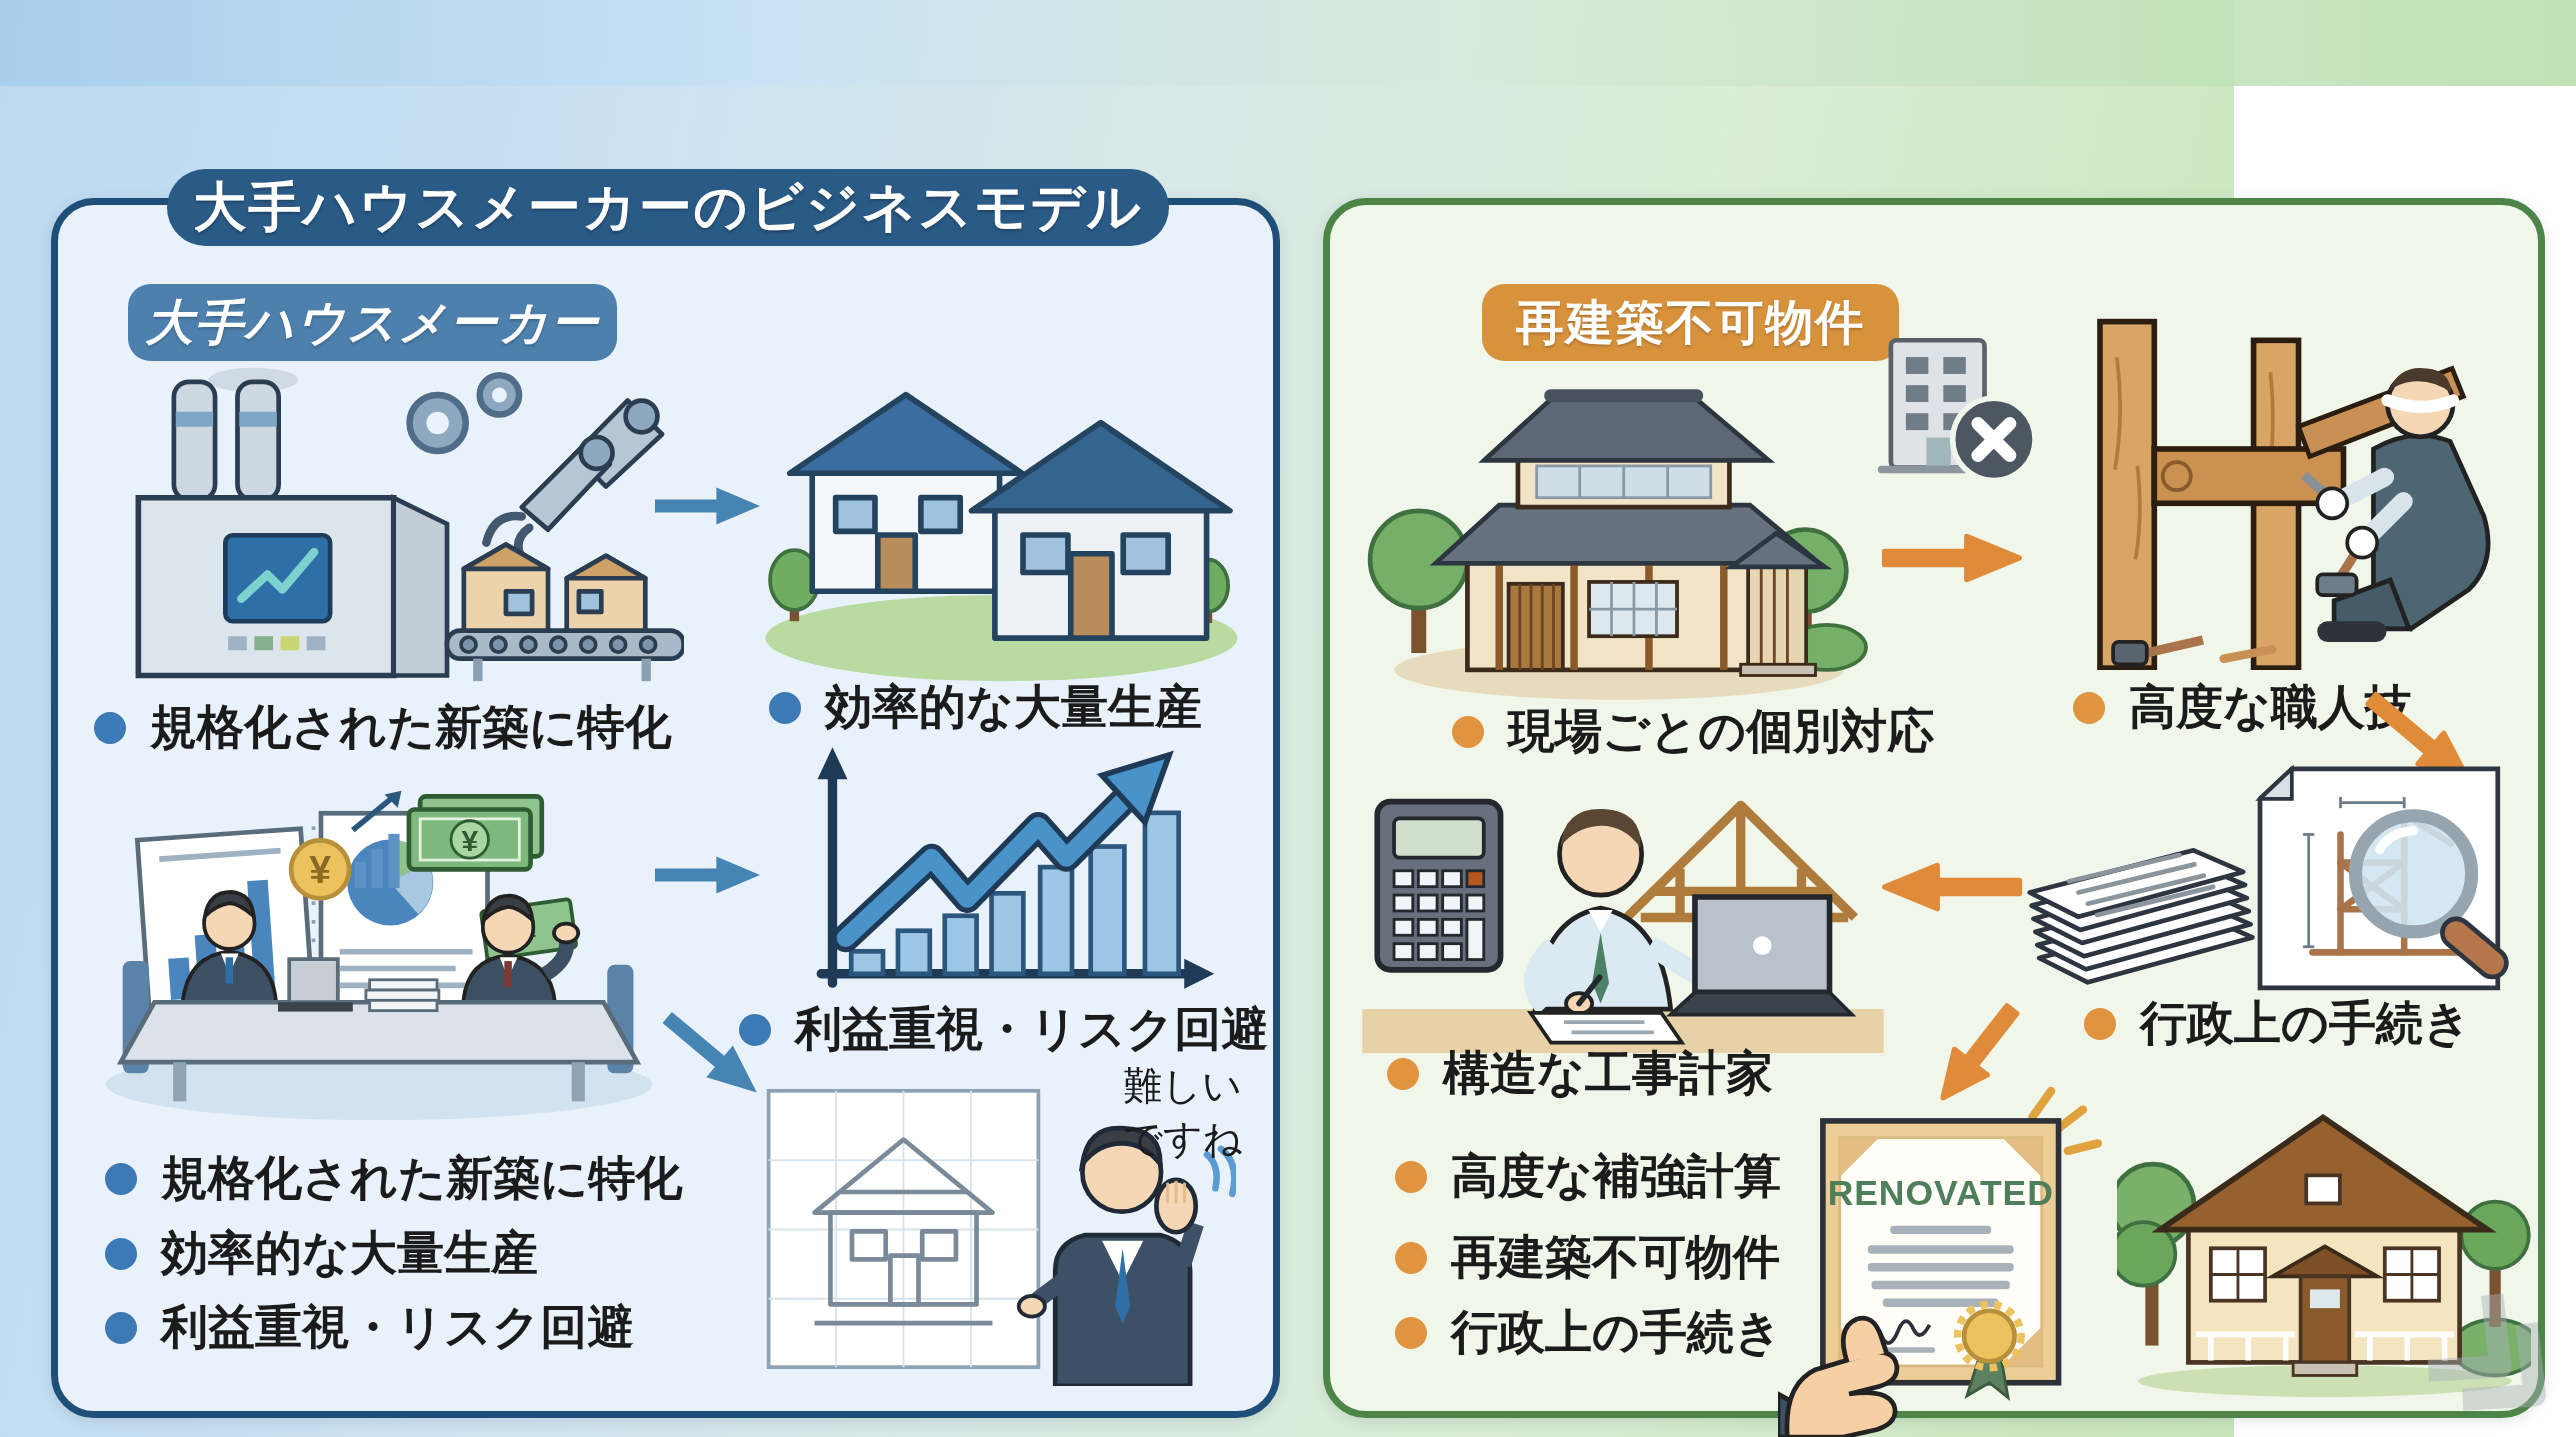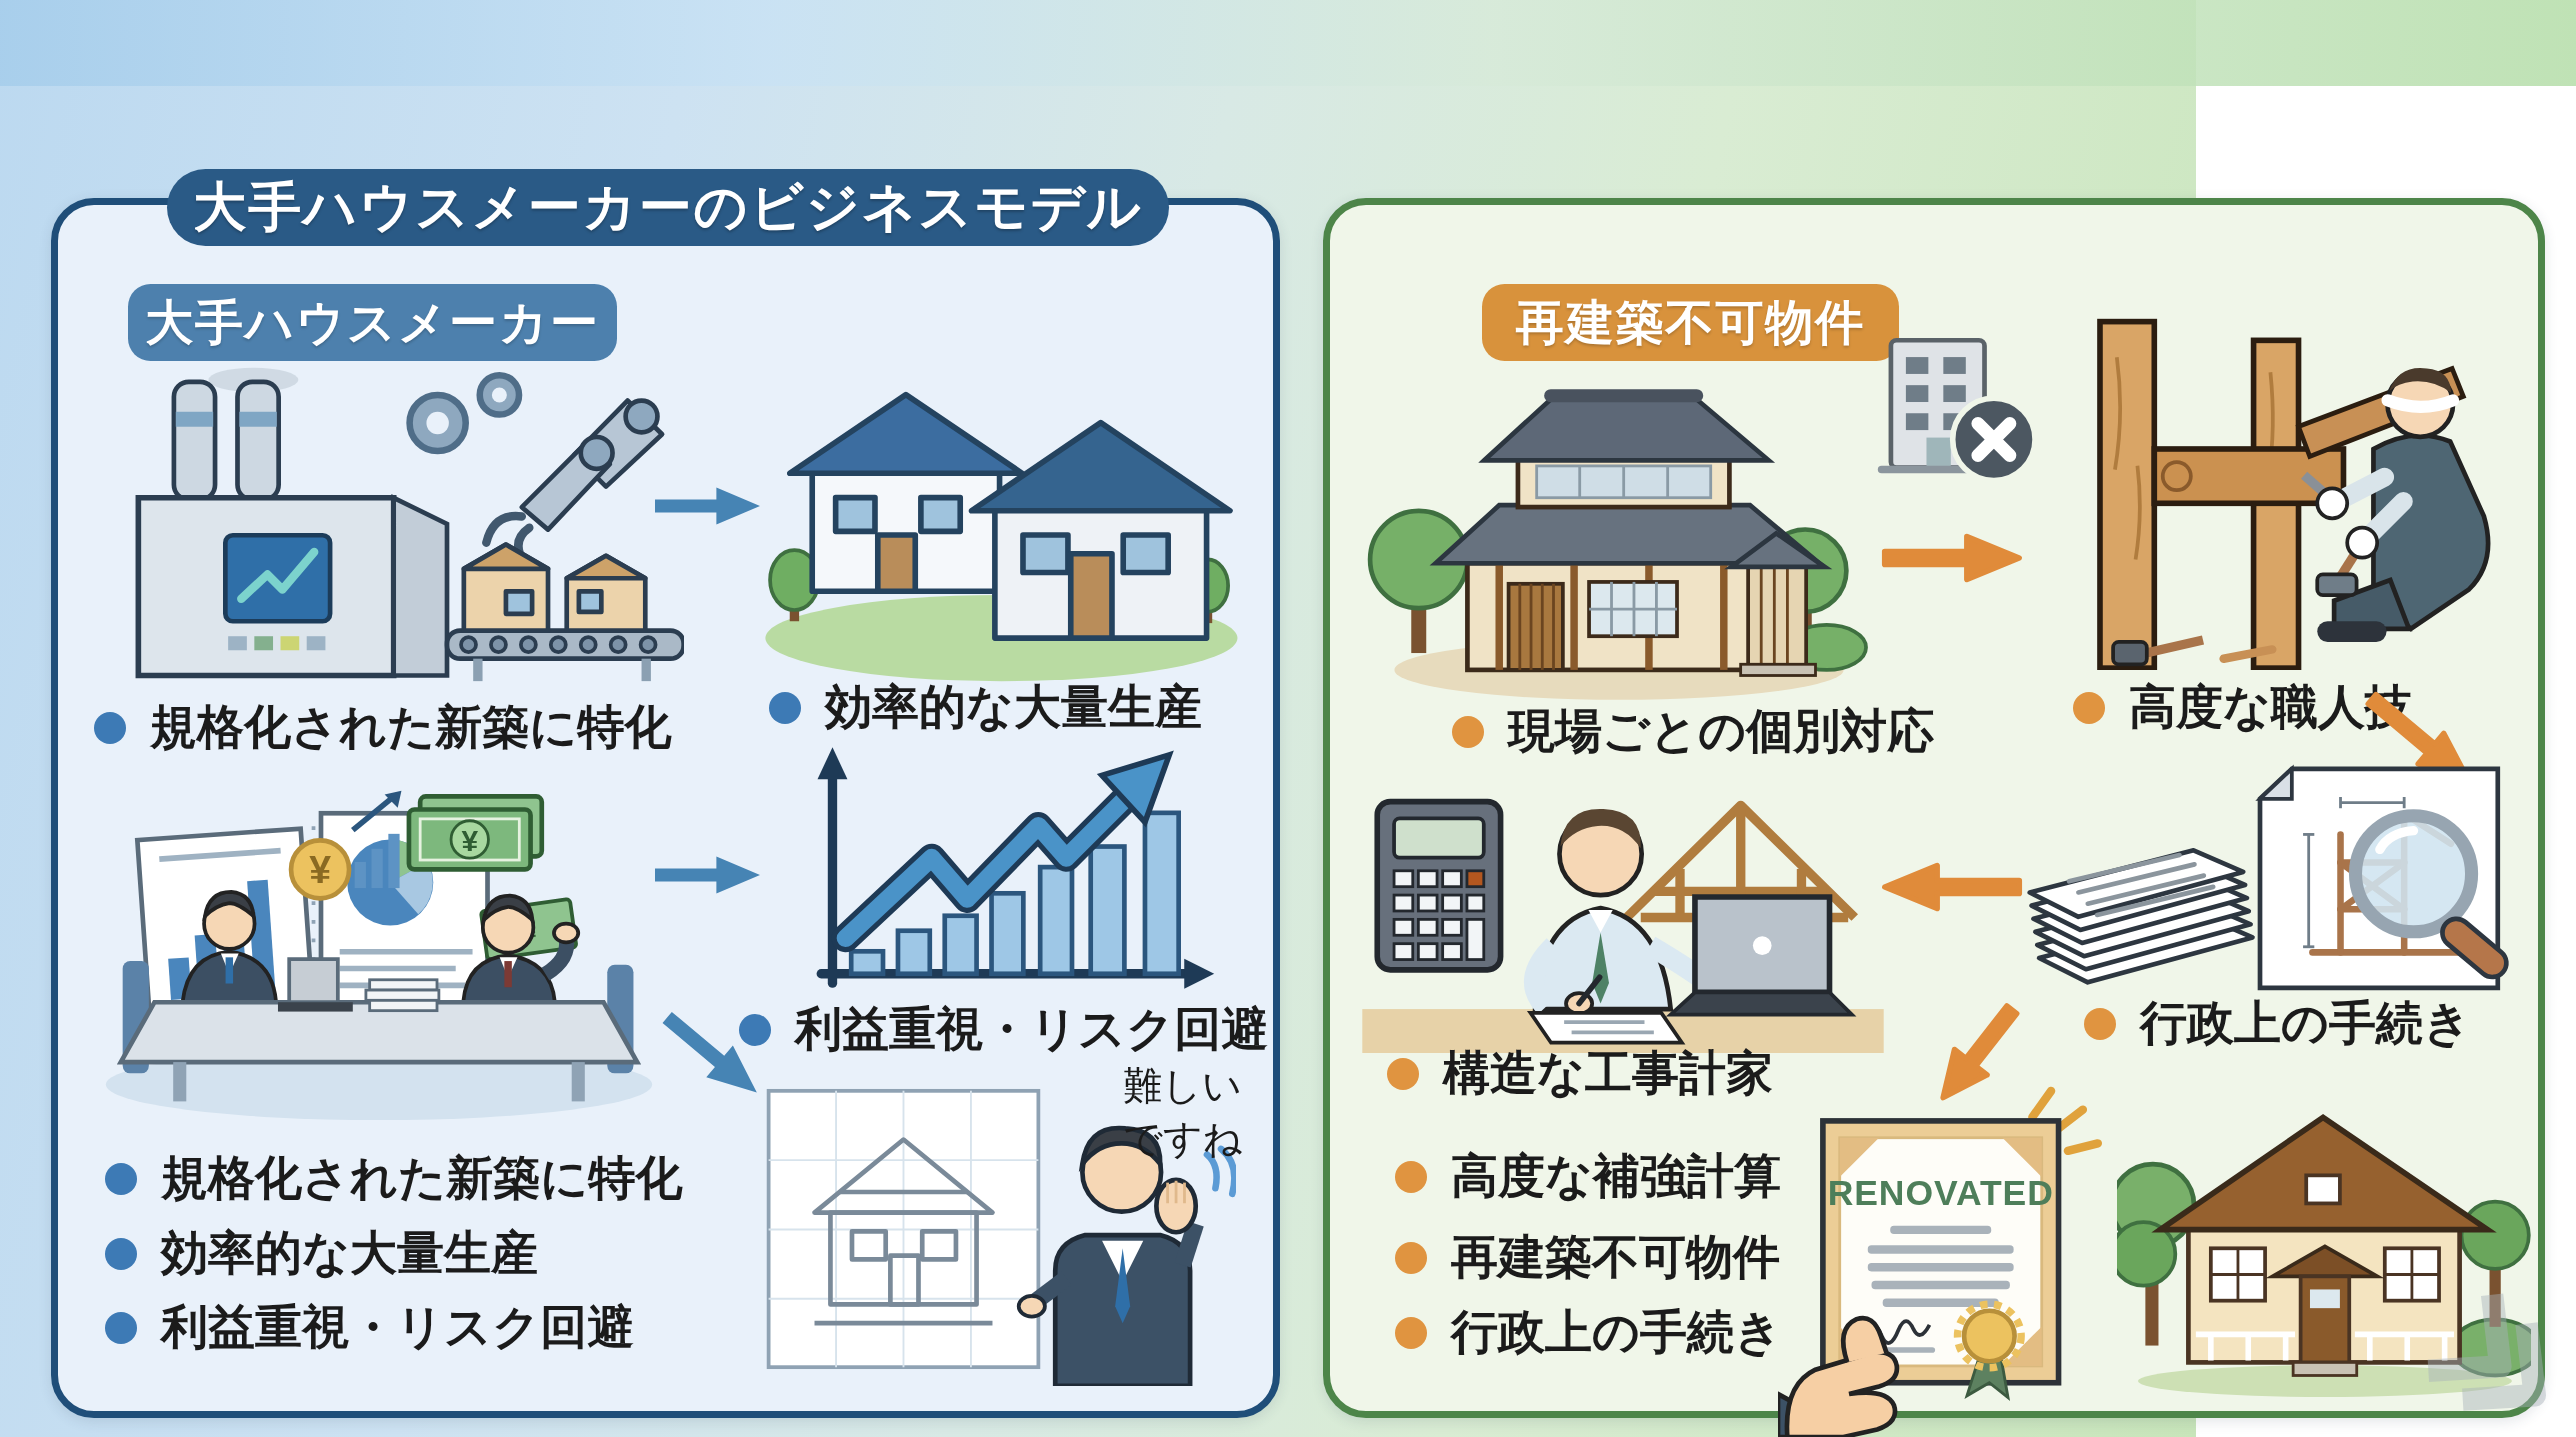--- a/index.html
+++ b/index.html
@@ -1,31 +1,31 @@
 <!DOCTYPE html>
 <html style="font-size:15px"><head>
 <meta charset="utf-8">
 <style>
   html,body{margin:0;padding:0;}
   body{width:2576px;height:1438px;overflow:hidden;font-family:"Liberation Sans","DejaVu Sans",sans-serif;}
   .canvas{position:relative;width:2196px;height:1438px;
-    background:linear-gradient(102deg,#bcd9f0 0%,#cde2f2 28%,#d8e9e5 50%,#d9ecd3 70%,#c8e5ba 100%);}
+    background:linear-gradient(102deg,#bcd9f0 0%,#cde2f2 28%,#d8e9e5 50%,#d9ecd3 70%,#c8e5ba 100%);padding-left:38px;}
   .abs{position:absolute;}
   .top-band{left:0;top:0;width:2576px;height:86px;
     background:linear-gradient(90deg,#a5cdeb 0%,#c9e2f4 30%,#d7ead9 58%,#b4dda8 100%);opacity:.85;}
   .panel{border-radius:43px;box-shadow:0 3.7px 13px rgba(40,60,80,.12);}
   .panel-left{left:51px;top:198px;width:1215px;height:1206px;background:#e9f1fa;border:7.5px solid #1f4e79;}
   .panel-right{left:1323px;top:198px;width:1208px;height:1206px;background:#f0f6e9;border:7.5px solid #4d8549;}
   .pill{display:flex;align-items:center;justify-content:center;color:#fff;font-weight:bold;
     border-radius:41px;letter-spacing:1.9px;text-shadow:0 1.9px 2.8px rgba(0,0,0,.25);}
   .title-left{left:167px;top:169px;width:1002px;height:77px;background:#2a5a86;font-size:53px;}
   .title-right{left:1458px;top:169px;width:938px;height:77px;background:#4d8549;font-size:53px;}
   .badge{display:flex;align-items:center;justify-content:center;color:#fff;font-weight:bold;
     border-radius:22.5px;font-size:48px;letter-spacing:1.9px;text-shadow:0 1.9px 2.8px rgba(0,0,0,.2);}
-  .badge-left{left:128px;top:284px;width:489px;height:77px;background:#4d80ad;}
+  .badge-left{left:128px;top:284px;width:489px;height:77px;background:#4d80ad;font-style:italic;}
   .badge-right{left:1482px;top:284px;width:417px;height:77px;background:#d8923c;}
   .bullet{position:absolute;display:flex;align-items:center;gap:24px;font-weight:bold;
     font-size:47px;color:#1b1b1b;white-space:nowrap;}
   .bullet .dot{width:32px;height:32px;border-radius:50%;flex:none;}
   .b-blue .dot{background:#3d7ab5;}
   .b-orange .dot{background:#e09440;}
   .arrow{position:absolute;}
   .arrow svg{display:block;width:100%;height:100%;overflow:visible;}
   .speech{position:absolute;font-weight:normal;font-size:39px;line-height:1.35;color:#1b1b1b;}
   svg{overflow:hidden;}

